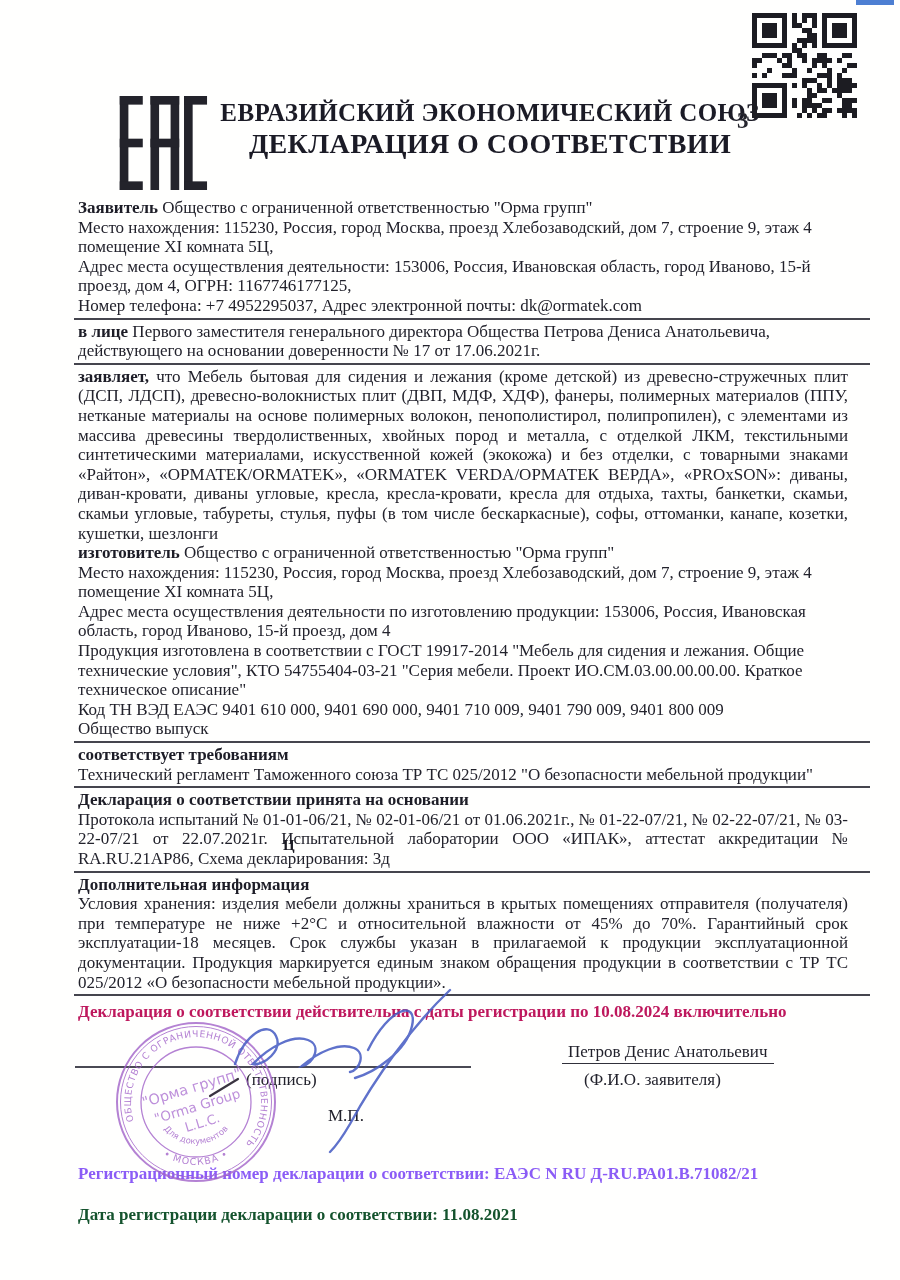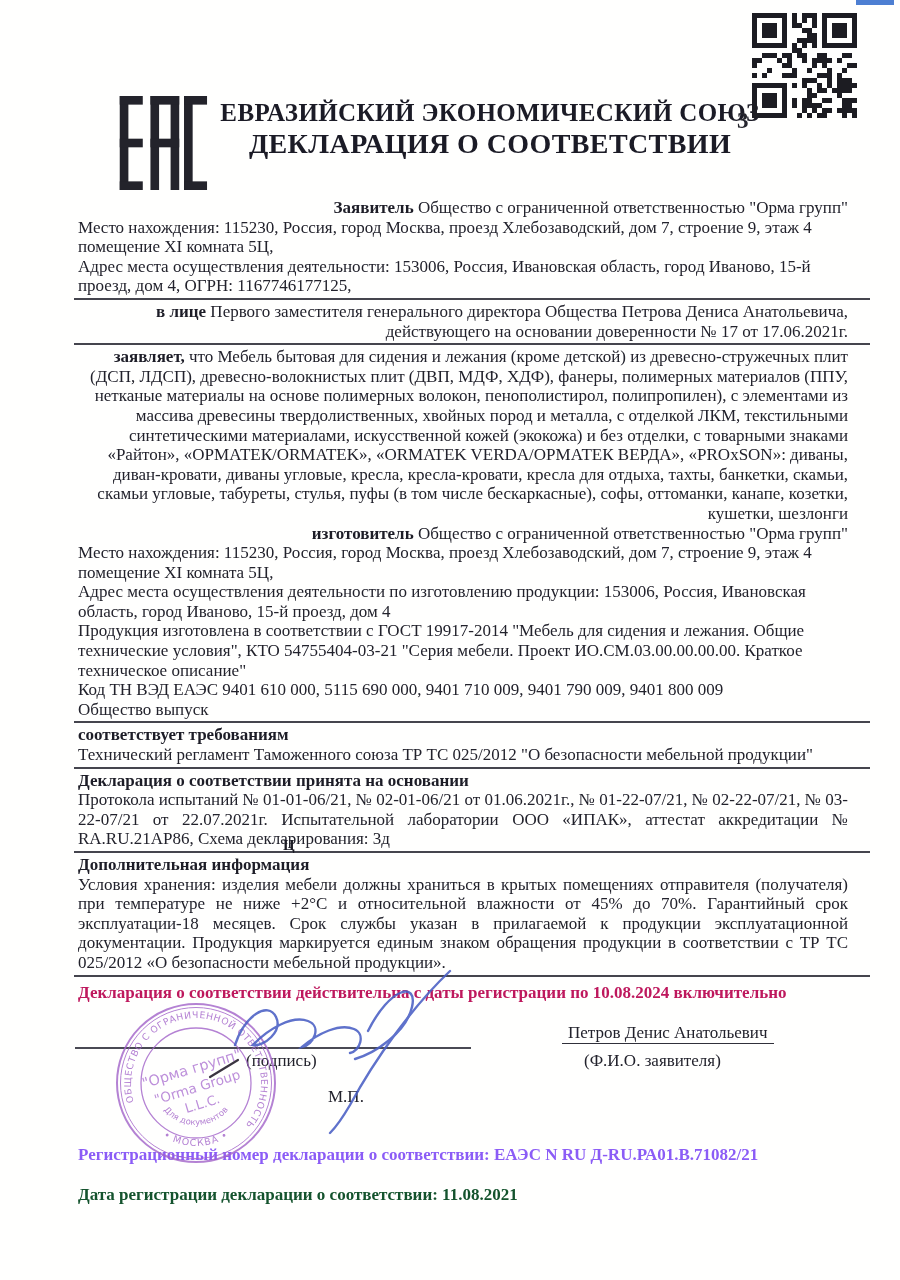--- a/index.html
+++ b/index.html
@@ -14,21 +14,21 @@
   .title2{font-size:28px;line-height:31px;letter-spacing:.4px;white-space:nowrap;}
   .qr{position:absolute;left:752px;top:13px;display:grid;
       grid-template-columns:repeat(21,5px);grid-auto-rows:5px;}
   .qr i{display:block;}
   .qr i.b{background:#1c1c22;}
   .top-strip{position:absolute;left:856px;top:0;width:38px;height:5px;background:#4d7fd2;}
   .qr-frag{position:absolute;left:737px;top:108px;font-weight:bold;font-size:23px;color:#26262e;}
 
   
   .main{position:absolute;left:78px;top:198px;width:770px;font-size:17px;line-height:19.6px;}
-  .main p{margin:0;text-align:right;}
+  .main p{margin:0;}
   .just{text-align:justify;}
   b.lead{font-weight:bold;color:#1d1d27;}
   .rule{border:none;border-top:2px solid #45454e;margin:2px -22px 2px -4px;}
   .hdr{font-weight:bold;color:#1d1d27;}
 
   
   .sig{position:relative;height:148px;margin-top:6px;}
   .validity{font-weight:bold;color:#be185d;}
   .sig-line{position:absolute;left:-3px;top:64px;width:396px;border-top:2px solid #4a4a54;}
   .sig-cap{position:absolute;left:168px;top:68px;}
@@ -514,33 +514,34 @@
       <i></i>
       <i class="b"></i>
     </div>
   <div class="qr-frag">3</div>
 
   <div class="main">
 
     <p><b class="lead">Заявитель</b><span> Общество с ограниченной ответственностью "Орма групп"</span></p>
     <div>Место нахождения: 115230, Россия, город Москва, проезд Хлебозаводский, дом 7, строение 9, этаж 4 помещение XI комната 5Ц,</div>
     <div>Адрес места осуществления деятельности: 153006, Россия, Ивановская область, город Иваново, 15-й проезд, дом 4, ОГРН: 1167746177125,</div>
+    <div>Номер телефона: +7 4952295037, Адрес электронной почты: dk@ormatek.com</div>
 
     <hr class="rule">
 
     <p><b class="lead">в лице</b><span> Первого заместителя генерального директора Общества Петрова Дениса Анатольевича, действующего на основании доверенности № 17 от 17.06.2021г.</span></p>
 
     <hr class="rule">
 
     <p class="just"><b class="lead">заявляет,</b><span> что Мебель бытовая для сидения и лежания (кроме детской) из древесно-стружечных плит (ДСП, ЛДСП), древесно-волокнистых плит (ДВП, МДФ, ХДФ), фанеры, полимерных материалов (ППУ, нетканые материалы на основе полимерных волокон, пенополистирол, полипропилен), с элементами из массива древесины твердолиственных, хвойных пород и металла, с отделкой ЛКМ, текстильными синтетическими материалами, искусственной кожей (экокожа) и без отделки, с товарными знаками «Райтон», «ОРМАТЕК/ORMATEK», «ORMATEK VERDA/ОРМАТЕК ВЕРДА», «PROxSON»: диваны, диван-кровати, диваны угловые, кресла, кресла-кровати, кресла для отдыха, тахты, банкетки, скамьи, скамьи угловые, табуреты, стулья, пуфы (в том числе бескаркасные), софы, оттоманки, канапе, козетки, кушетки, шезлонги</span></p>
     <p><b class="lead">изготовитель</b><span> Общество с ограниченной ответственностью "Орма групп"</span></p>
     <div>Место нахождения: 115230, Россия, город Москва, проезд Хлебозаводский, дом 7, строение 9, этаж 4 помещение XI комната 5Ц,</div>
     <div>Адрес места осуществления деятельности по изготовлению продукции: 153006, Россия, Ивановская область, город Иваново, 15-й проезд, дом 4</div>
     <div>Продукция изготовлена в соответствии с ГОСТ 19917-2014 "Мебель для сидения и лежания. Общие технические условия", КТО 54755404-03-21 "Серия мебели. Проект ИО.СМ.03.00.00.00.00. Краткое техническое описание"</div>
-    <div>Код ТН ВЭД ЕАЭС  9401 610 000, 5115 690 000, 9401 710 009, 9401 790 009, 9401 800 009</div>
+    <div>Код ТН ВЭД ЕАЭС  9401 610 000, 9401 690 000, 9401 710 009, 9401 790 009, 9401 800 009</div>
     <div>Общество выпуск</div>
 
     <hr class="rule">
 
     <div class="hdr">соответствует требованиям</div>
     <div>Технический регламент Таможенного союза ТР ТС 025/2012 "О безопасности мебельной продукции"</div>
 
     <hr class="rule">
 
     <div class="hdr">Декларация о соответствии принята на основании</div>

